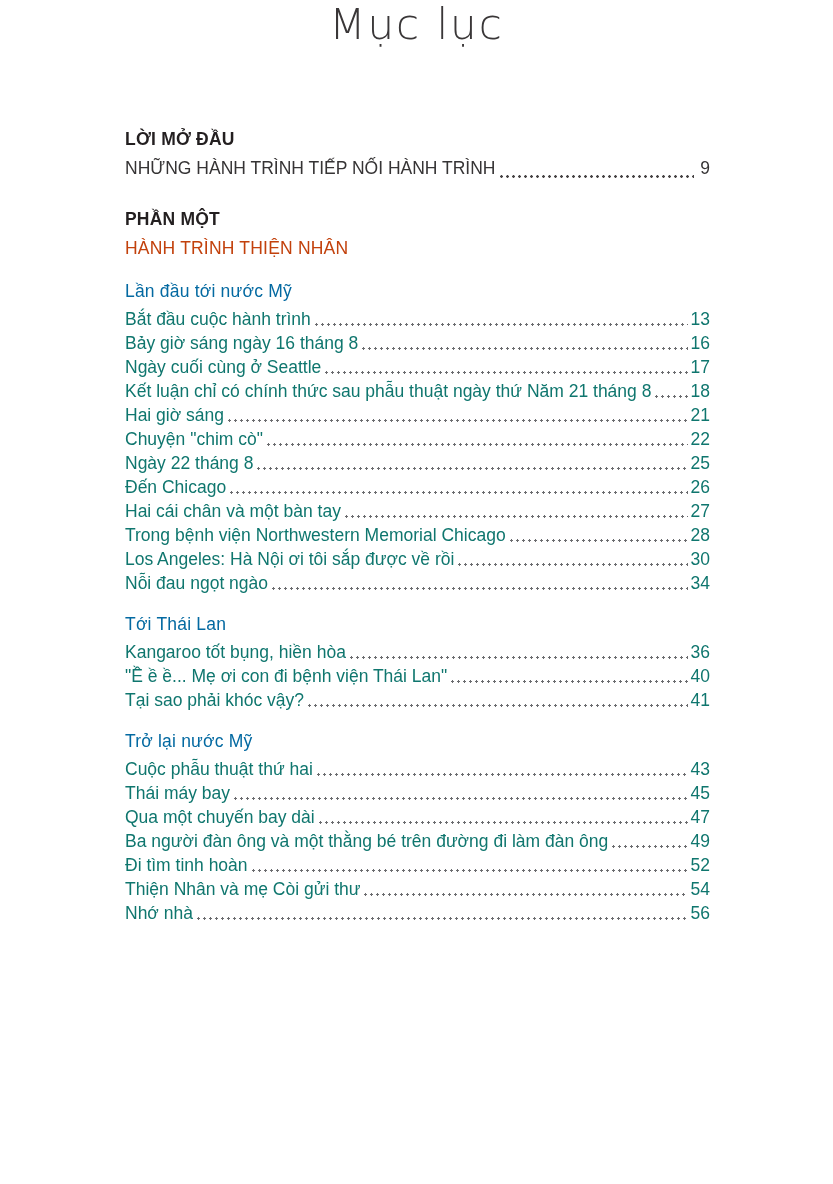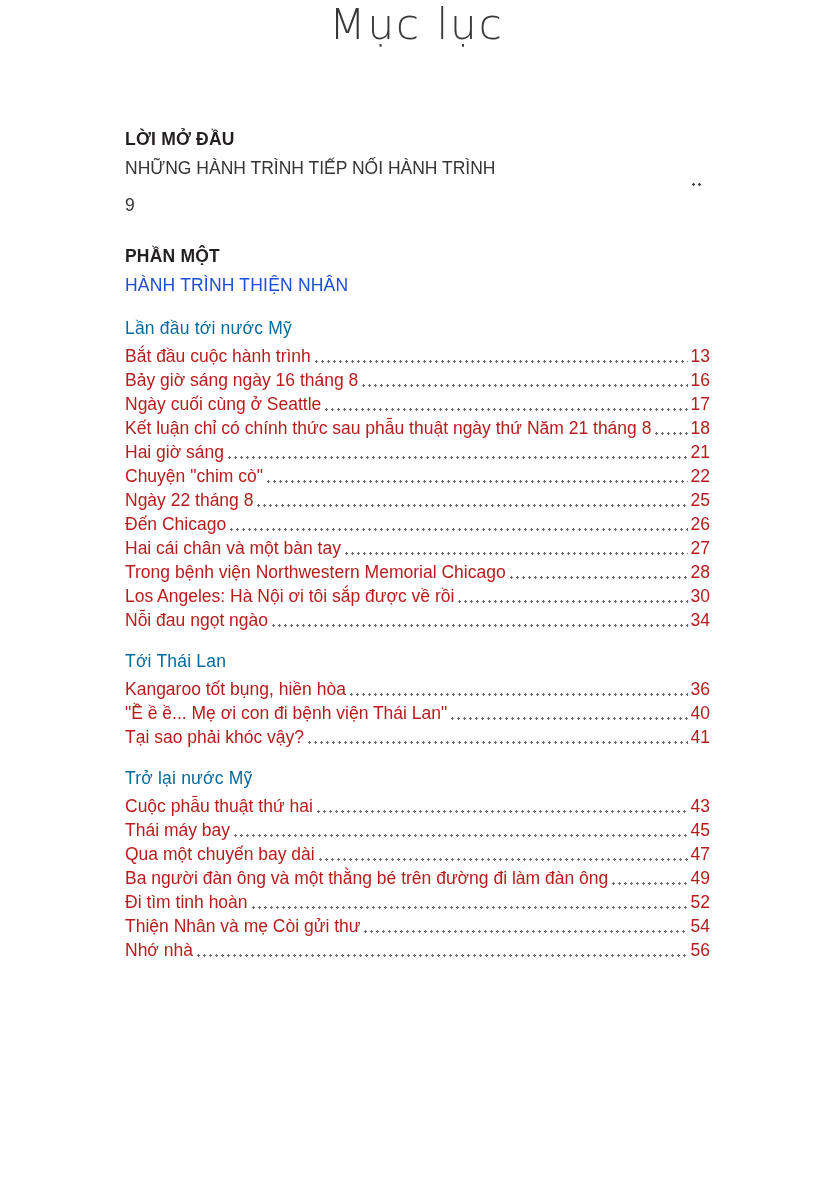--- a/index.html
+++ b/index.html
@@ -32,43 +32,43 @@
   .h-bold {
     font-weight: bold;
     color: #231f20;
     line-height: 29px;
     letter-spacing: 0.2px;
   }
   .row {
     display: flex;
     align-items: baseline;
     line-height: 24px;
-    color: #b91c1c;
+    color: #0f766e;
     white-space: nowrap;
   }
   .row .label { flex: 0 1 auto; overflow: hidden; }
   .dots {
     flex: 1 1 auto;
     min-width: 12px;
     height: 3px;
     align-self: flex-end;
     margin: 0 3px 5px 4px;
     background-image: radial-gradient(circle at 1.5px 1.5px, #6a6b6e 1.1px, transparent 1.4px);
     background-size: 6px 3px;
     background-repeat: repeat-x;
   }
   .pagenum { flex: 0 0 auto; }
-  .preamble-row { color: #363435; line-height: 29px; flex-direction: column; }
+  .preamble-row { color: #363435; line-height: 29px; }
   .preamble-row .dots {
     background-image: radial-gradient(circle at 1.5px 1.5px, #464344 1.2px, transparent 1.5px);
     margin-right: 6px;
   }
   .block-preamble { margin-bottom: 22px; }
   .part-subtitle {
-    color: #1d4ed8;
+    color: #c2410c;
     line-height: 28px;
     letter-spacing: 0.2px;
   }
   .block-part { margin-bottom: 2px; }
   .section-heading {
     font-weight: normal;
     color: #0369a1;
     line-height: 26px;
     margin: 16px 0 3px 0;
     letter-spacing: 0.2px;

